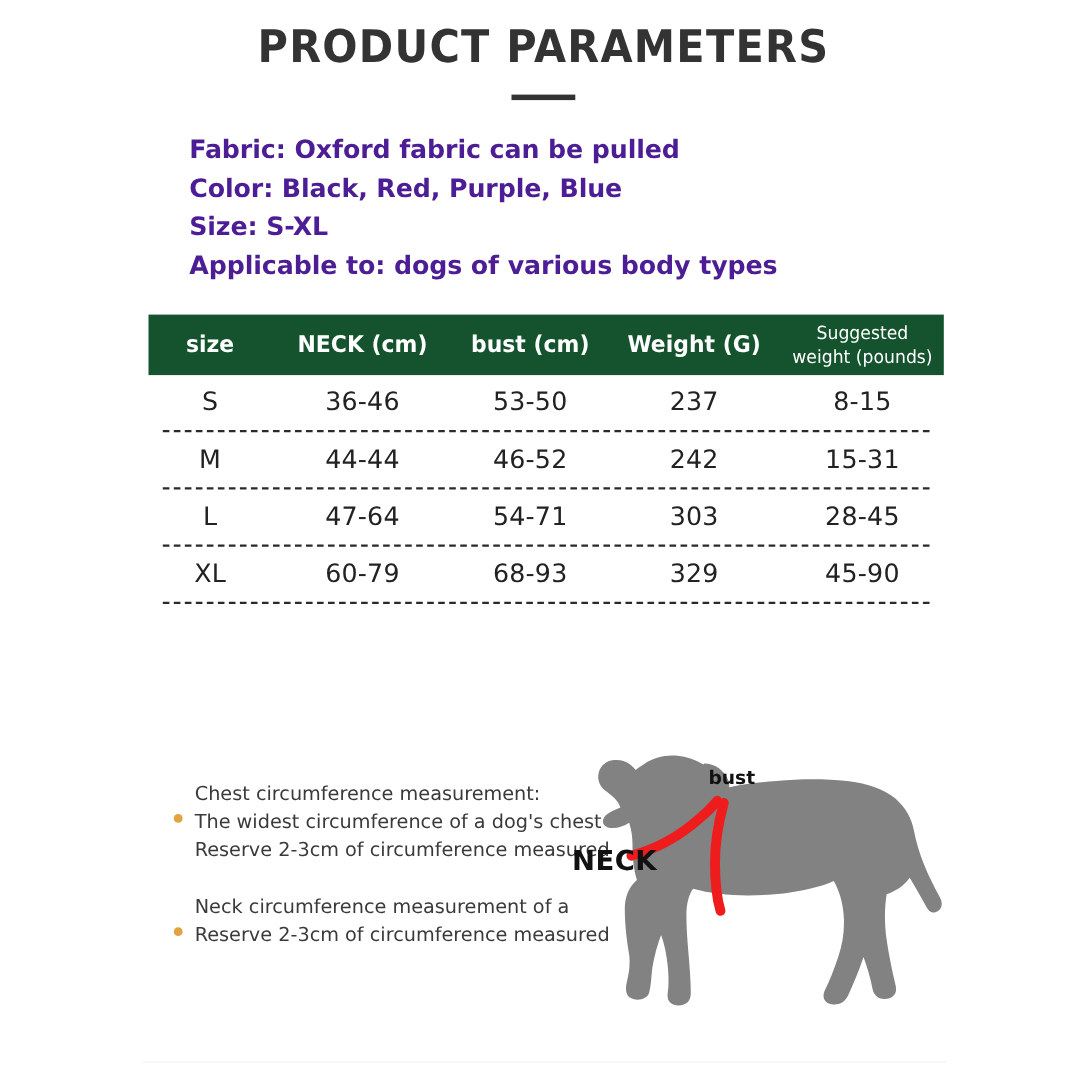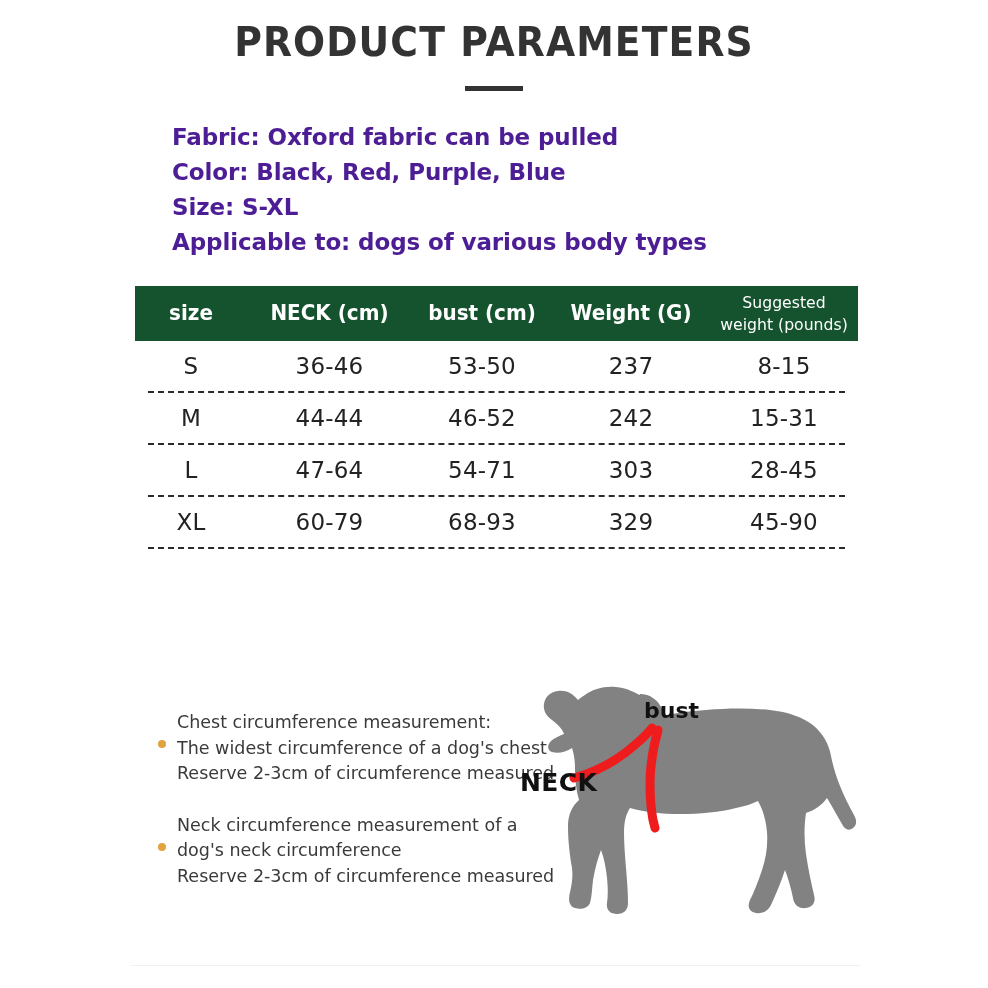--- a/index.html
+++ b/index.html
@@ -157,21 +157,21 @@
   }
   .label-neck {
     left: 20px;
     top: 108px;
     font-size: 25px;
     letter-spacing: 0.4px;
   }
   .label-bust {
     left: 144px;
     top: 38px;
-    font-size: 22px;
+    font-size: 17px;
   }
 
   .bottom-rule {
     position: absolute;
     top: 965px;
     left: 130px;
     width: 730px;
     height: 1px;
     background: #f1f1f1;
   }
@@ -248,21 +248,20 @@
   <div class="note-group">
     <span class="note-bullet"></span>
     <div class="note-line">Chest circumference measurement:</div>
     <div class="note-line">The widest circumference of a dog's chest</div>
     <div class="note-line">Reserve 2-3cm of circumference measured</div>
   </div>
 
   <div class="note-group">
     <span class="note-bullet"></span>
     <div class="note-line">Neck circumference measurement of a</div>
-    <div class="note-line">dog's neck circumference</div>
     <div class="note-line">Reserve 2-3cm of circumference measured</div>
   </div>
 
 </div>
 
 <div class="dog-figure">
   <svg width="370" height="290" viewBox="0 0 370 290">
 
     <path fill="#828282" d="
       M 78 40

